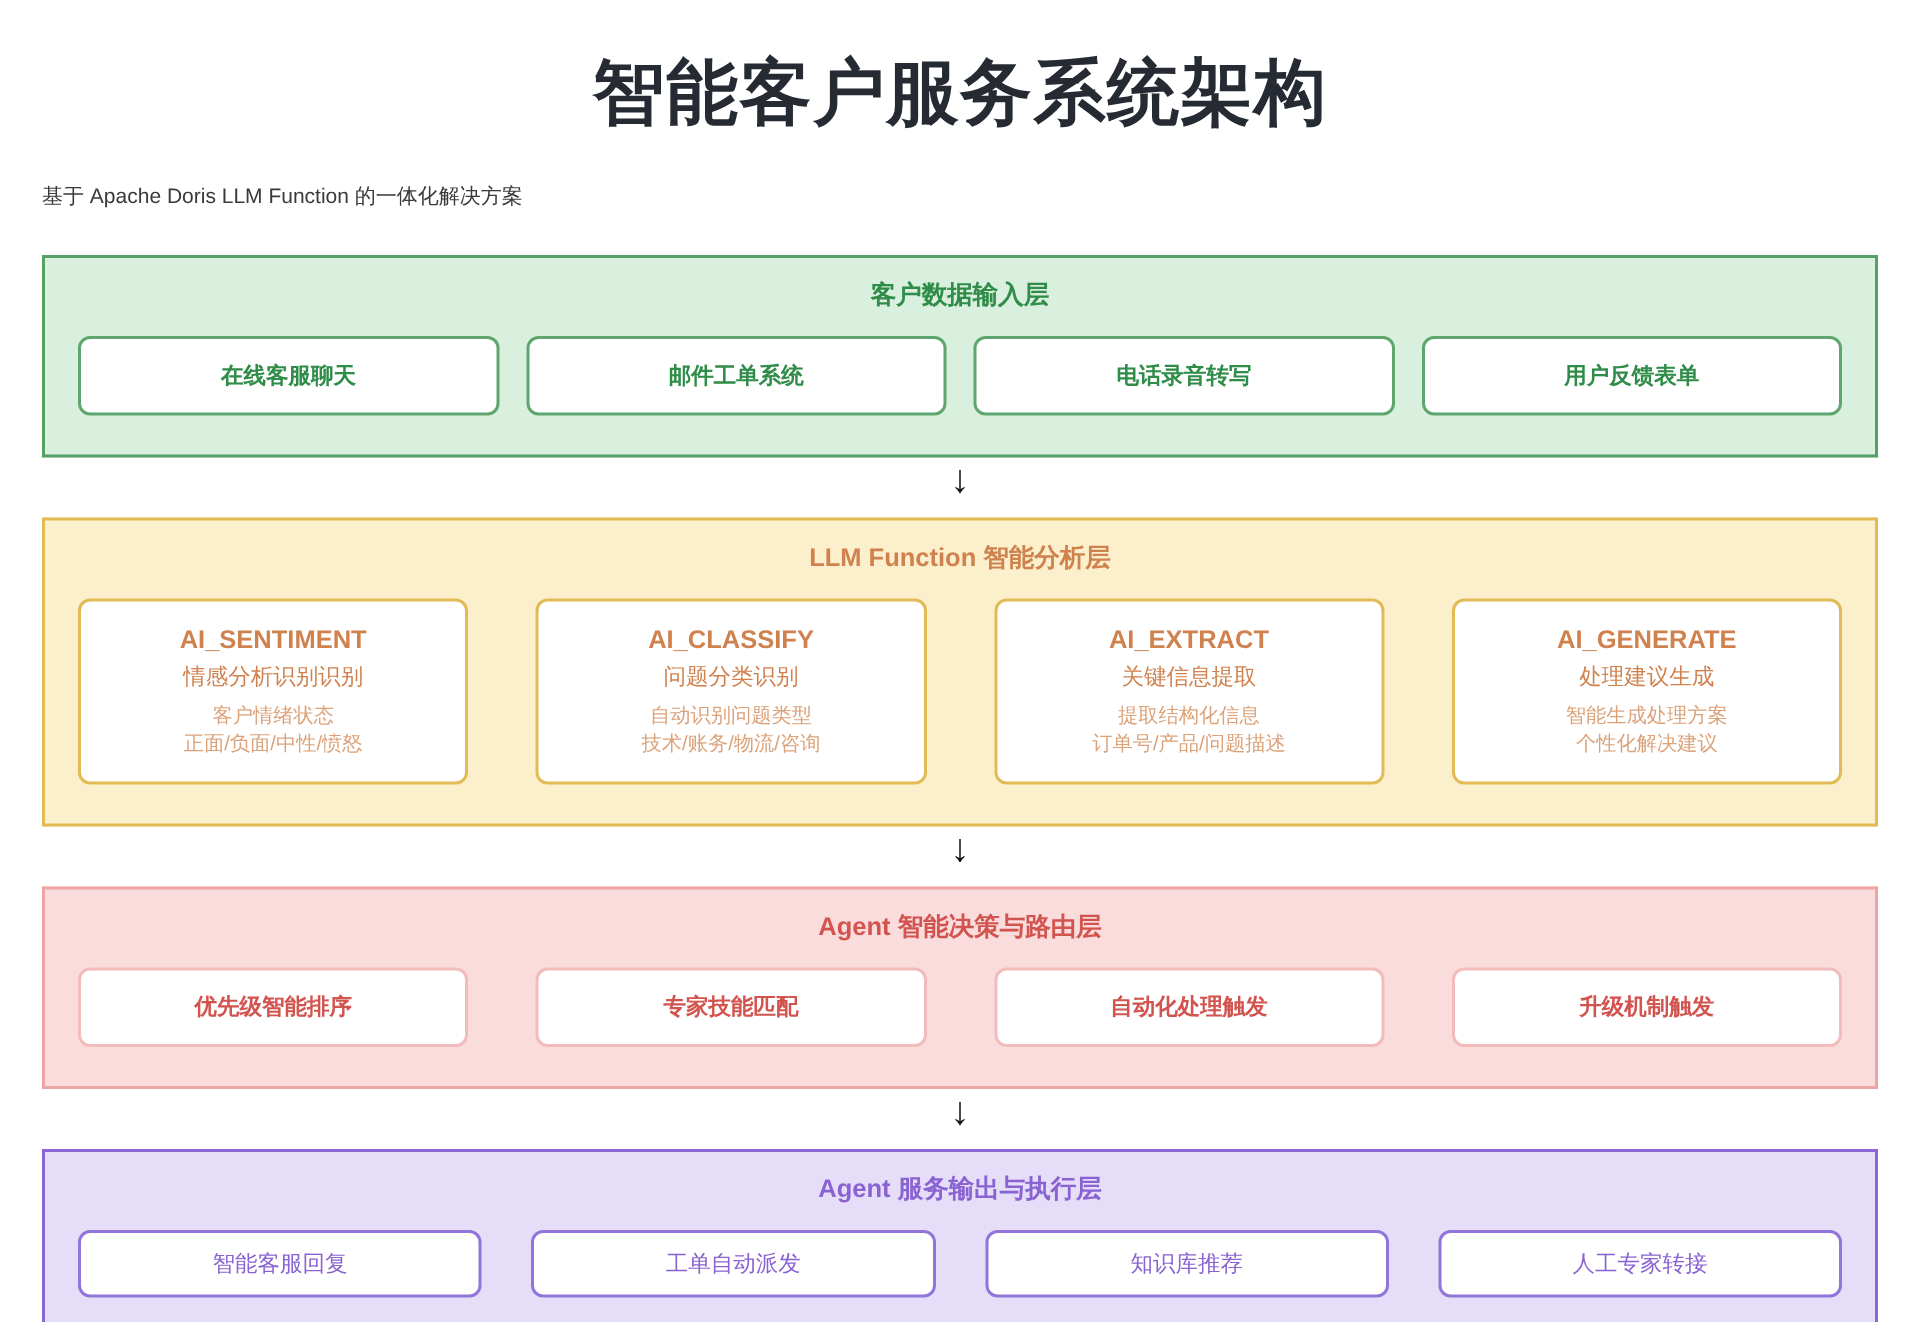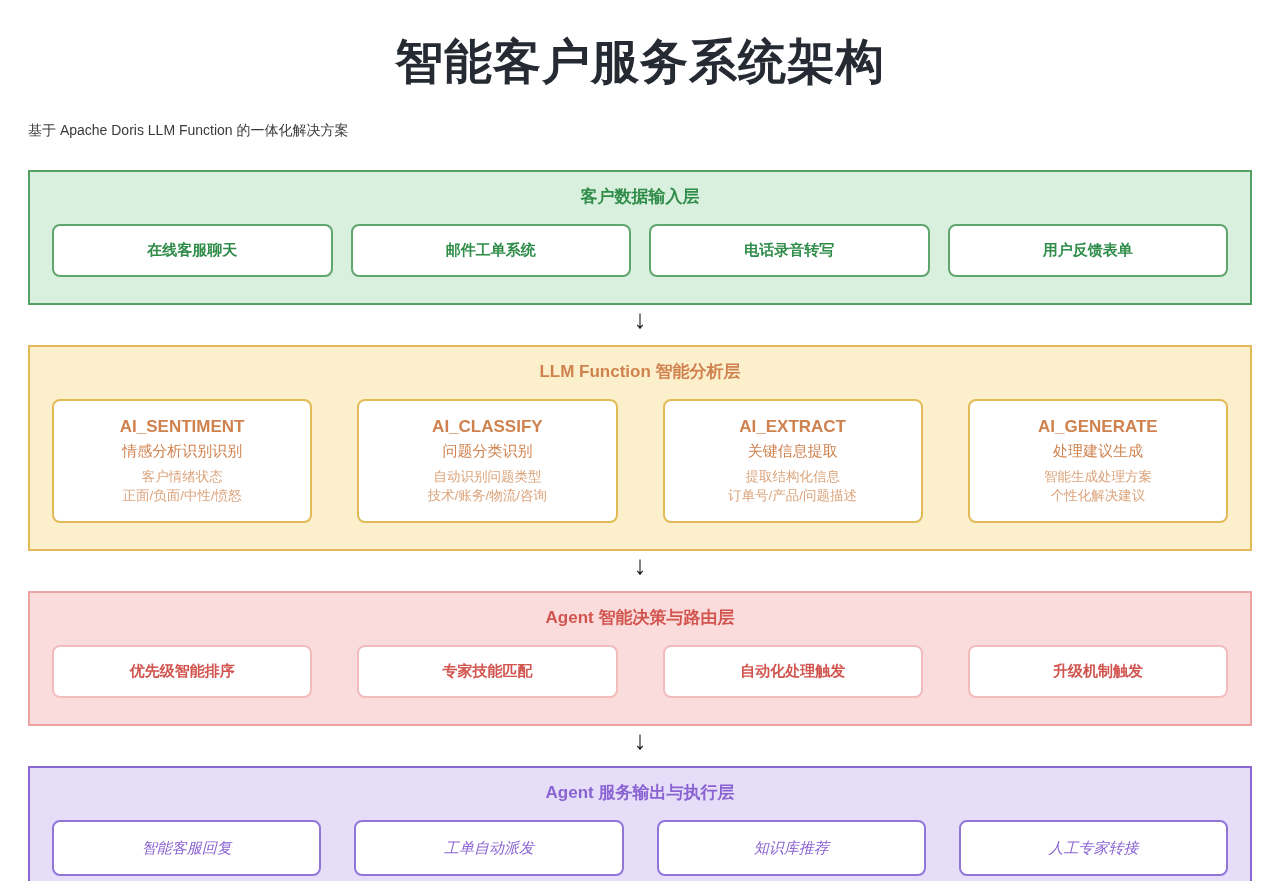--- a/index.html
+++ b/index.html
@@ -59,23 +59,22 @@
     justify-content: center;
     text-align: center;
   }
   .box-simple {
     height: 53px;
     font-size: 15px;
     font-weight: 700;
     color: var(--box-text);
   }
   .layer-output .box-simple {
-    height: 56px;
-    font-weight: 400;
-    font-style: italic;
+    height: 45px;
+    font-weight: 400;
   }
   .box-detail {
     height: 124px;
     flex-direction: column;
     color: var(--box-text);
     padding: 10px 6px;
   }
   .box-detail .fn-name {
     font-size: 17px;
     font-weight: 700;

